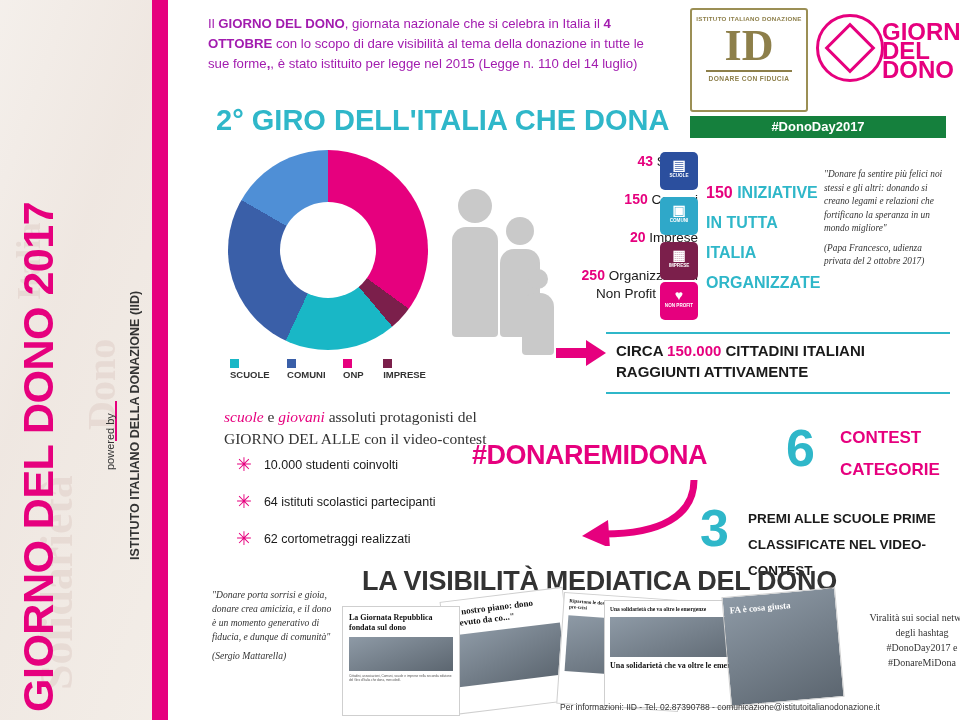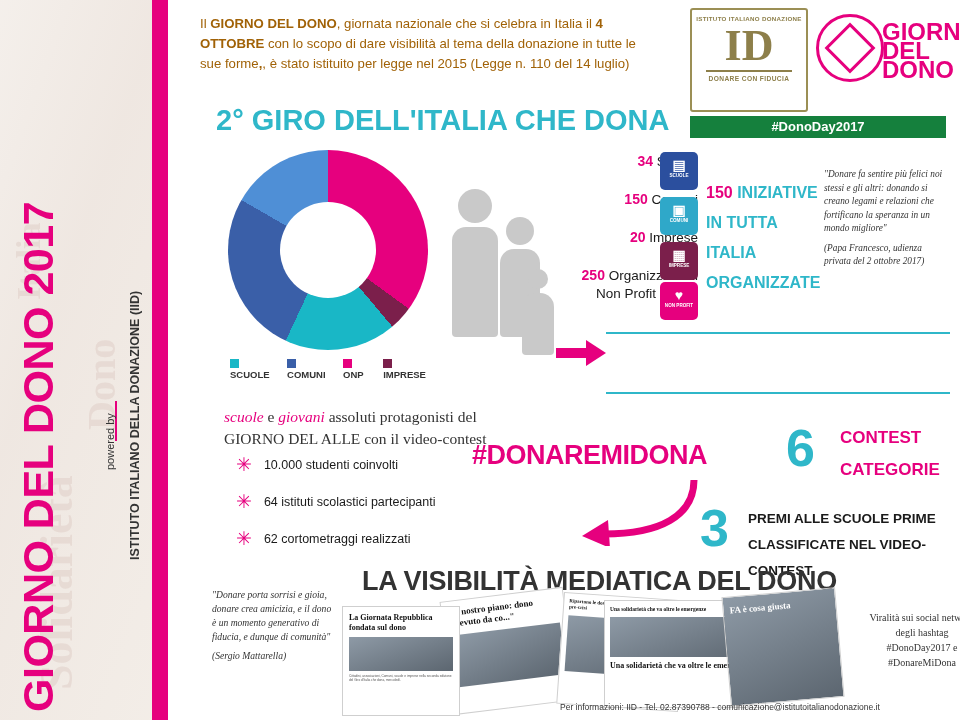--- a/index.html
+++ b/index.html
@@ -15,21 +15,21 @@
   .title-vert{position:absolute;left:14px;top:712px;transform:rotate(-90deg);transform-origin:left top;
       font-size:43px;font-weight:bold;color:#e6007e;letter-spacing:-0.5px;white-space:nowrap;}
   .powered{position:absolute;left:104px;top:470px;transform:rotate(-90deg);transform-origin:left top;
       font-size:11px;color:#333;white-space:nowrap;}
   .iid-vert{position:absolute;left:128px;top:560px;transform:rotate(-90deg);transform-origin:left top;
       font-size:12.5px;font-weight:bold;color:#333;white-space:nowrap;}
   .pinkline{position:absolute;left:96px;top:420px;width:40px;height:2px;background:#e6007e;transform:rotate(90deg);}
   .pink-strip{position:absolute;left:152px;top:0;width:16px;height:720px;background:#e6007e;}
 
   
-  .intro{position:absolute;left:200px;top:14px;width:460px;font-size:13.2px;line-height:20px;color:#a16207;}
+  .intro{position:absolute;left:208px;top:14px;width:460px;font-size:13.2px;line-height:20px;color:#a21caf;}
   .intro b{font-weight:bold;}
 
   
   .logo-area{position:absolute;left:690px;top:8px;width:256px;height:130px;}
   .logo-id{position:absolute;left:0;top:0;width:118px;height:104px;border:2px solid #9b8f55;
       border-radius:3px;background:#fff;text-align:center;box-sizing:border-box;}
   .logo-id .top{font-size:6.2px;letter-spacing:.3px;color:#8d7f4a;margin-top:5px;font-weight:bold;}
   .logo-id .big{font-size:44px;font-weight:bold;color:#8d7f4a;line-height:40px;margin-top:4px;
       font-family:"Liberation Serif",serif;}
   .logo-id .bar{width:86px;height:1.5px;background:#8d7f4a;margin:4px auto 3px;}
@@ -192,21 +192,21 @@
   <div class="people">
     <div class="pp head" style="left:6px;top:14px;width:34px;height:34px;"></div>
     <div class="pp body" style="left:0px;top:52px;width:46px;height:110px;"></div>
     <div class="pp head" style="left:54px;top:42px;width:28px;height:28px;"></div>
     <div class="pp body" style="left:48px;top:74px;width:40px;height:88px;"></div>
     <div class="pp head" style="left:76px;top:94px;width:20px;height:20px;"></div>
     <div class="pp body" style="left:70px;top:118px;width:32px;height:62px;"></div>
   </div>
 
   <div class="stats">
-    <div class="row"><b>34</b> <span>Scuole</span></div>
+    <div class="row"><b>43</b> <span>Scuole</span></div>
     <div class="row"><b>150</b> <span>Comuni</span></div>
     <div class="row"><b>20</b> <span>Imprese</span></div>
     <div class="row"><b>250</b> <span>Organizzazioni</span><br><span>Non Profit (ONP)</span></div>
   </div>
 
   <div class="badge" style="top:152px;"><span class="gl">▤</span><span>SCUOLE</span></div>
   <div class="badge b2" style="top:197px;"><span class="gl">▣</span><span>COMUNI</span></div>
   <div class="badge b3" style="top:242px;"><span class="gl">▦</span><span>IMPRESE</span></div>
   <div class="badge b4" style="top:282px;"><span class="gl">♥</span><span>NON PROFIT</span></div>
 
@@ -219,20 +219,24 @@
   <div class="quote-papa">
     <div>"Donare fa sentire più felici noi stessi e gli altri: donando si creano legami e relazioni che fortificano la speranza in un mondo migliore"</div>
     <div style="margin-top:6px">(Papa Francesco, udienza privata del 2 ottobre 2017)</div>
   </div>
 
   <div class="hr-c"></div>
   <div class="arrow-pink">
       <div class="shaft"></div>
       <div class="head"></div>
     </div>
+  <div class="circa">
+    <span>CIRCA </span><b>150.000</b><span> CITTADINI ITALIANI</span><br>
+    <span>RAGGIUNTI ATTIVAMENTE</span>
+  </div>
   <div class="hr-c2"></div>
 
   <div class="scuole-line">
     <i>scuole</i><span> e </span><i>giovani</i><span> assoluti protagonisti del</span><br>
     <span>GIORNO DEL ALLE con il video-contest</span>
   </div>
   <div class="bullets">
     <div class="b">
         <span class="ast">✳</span>
         <span>10.000 studenti coinvolti</span>

